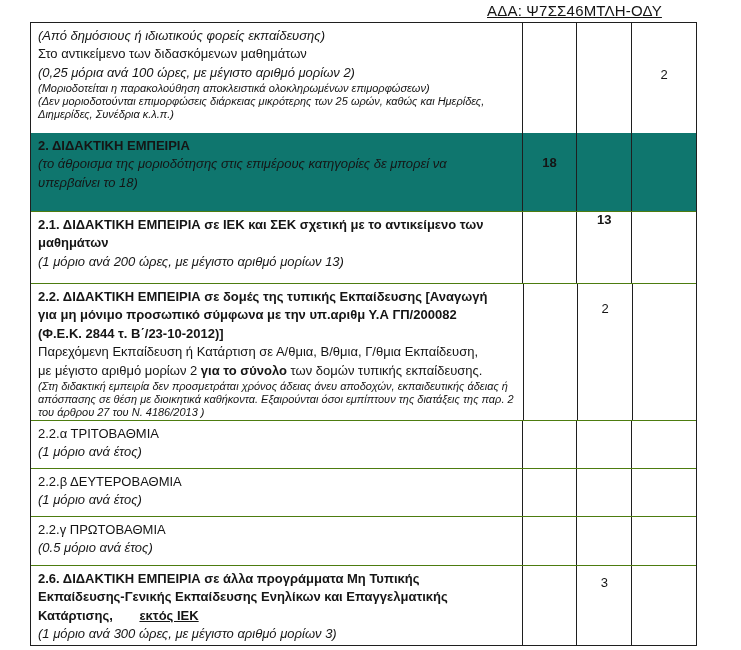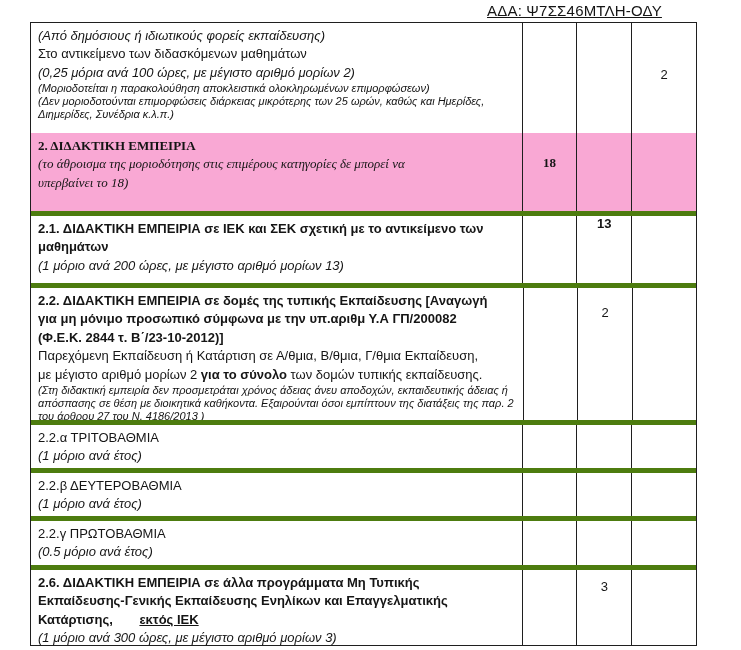--- a/index.html
+++ b/index.html
@@ -12,23 +12,23 @@
   }
   .ada {
     position:absolute; top:2px; left:487px;
     font-size:15px; letter-spacing:0.2px;
     text-decoration:underline; white-space:nowrap;
   }
   .scoring-table {
     position:absolute; left:30px; top:22px; width:667px;
     border:1px solid #1f1f1f; background:#ffffff;
   }
-  .t-row { display:flex; overflow:hidden; border-top:5px solid #4d7c0f; }
+  .t-row { display:flex; overflow:hidden; border-top:1px solid #4d7c0f; }
   .t-row.r0, .t-row.r1 { border-top:none; }
-  .t-row.shaded { background:#f9a8d4;font-family:Liberation Serif, serif; }
+  .t-row.shaded { background:#0f766e; }
   .r0{height:110px} .r1{height:78px} .r2{height:72px} .r3{height:137px}
   .r4{height:48px} .r5{height:48px} .r6{height:49px} .r7{height:80px}
   .cell-desc { width:492px; padding:4px 10px 0 7px; }
   .cell-v { text-align:center; font-size:13px; border-left:1px solid #1f1f1f; }
   .cv2 { width:55px; } .cv3 { width:55px; } .cv4 { width:65px; }
   .line { font-size:13px; line-height:18.4px; white-space:nowrap; }
   .line.it { font-style:italic; }
   .line.bd { font-weight:bold; }
   .line.sm { font-style:italic; font-size:11px; line-height:13px; }
   span.b { font-weight:bold; }

